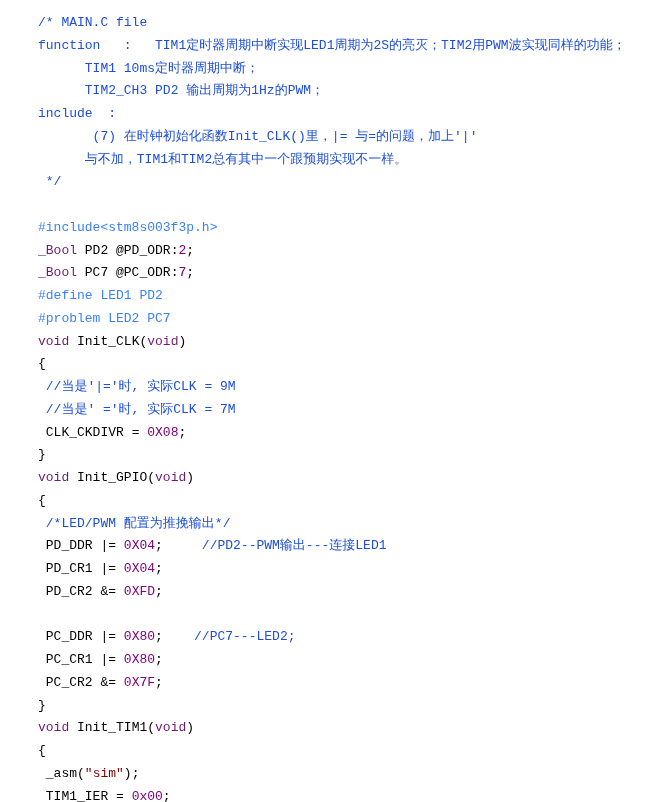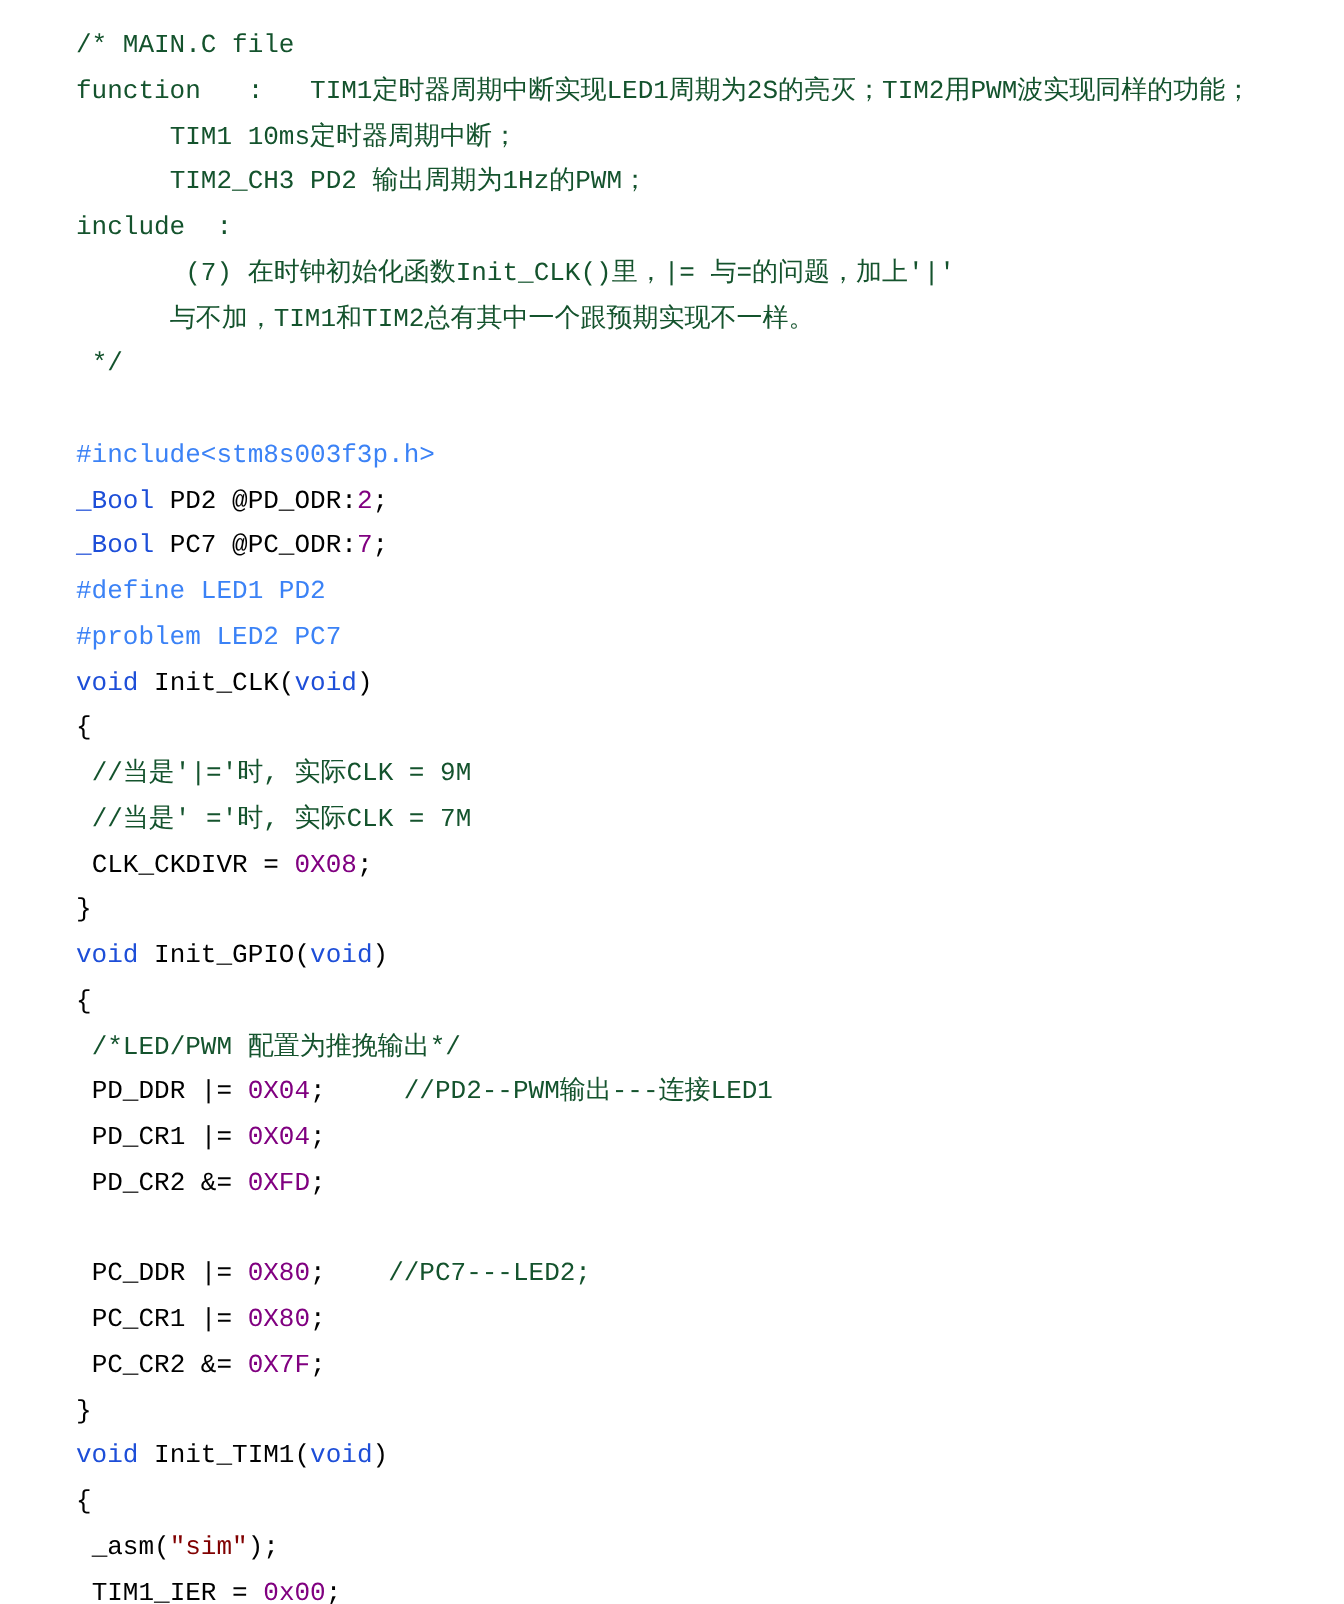--- a/index.html
+++ b/index.html
@@ -12,23 +12,23 @@
     color: #000;
     width: 672px;
     box-sizing: border-box;
   }
   pre {
     margin: 0;
     white-space: pre-wrap;
     font-family: inherit;
   }
   .indent { padding-left: 22px; }
-  .c-comment   { color: #14532d; }  
+  .c-comment   { color: #1d4ed8; }  
   .c-directive { color: #3b82f6; }  
-  .c-type      { color: #1d4ed8; }
+  .c-type      { color: #701a75; }
   .c-number    { color: #800080; }  
   .c-string    { color: #800000; }
 </style>
 </head>
 <body>
 
 <pre class="indent"><span class="c-comment">/* MAIN.C file</span>
 <span class="c-comment">function   :   TIM1定时器周期中断实现LED1周期为2S的亮灭；TIM2用PWM波实现同样的功能；</span>
 <span class="c-comment">      <span>TIM1 10ms定时器周期中断；</span></span>
 <span class="c-comment">      <span>TIM2_CH3 PD2 输出周期为1Hz的PWM；</span></span>

